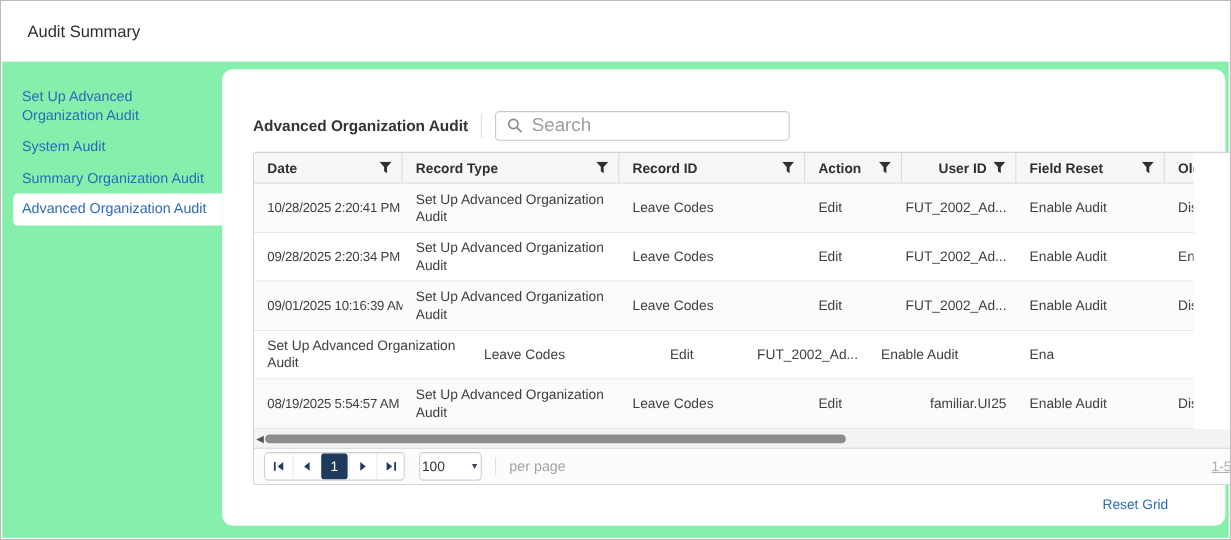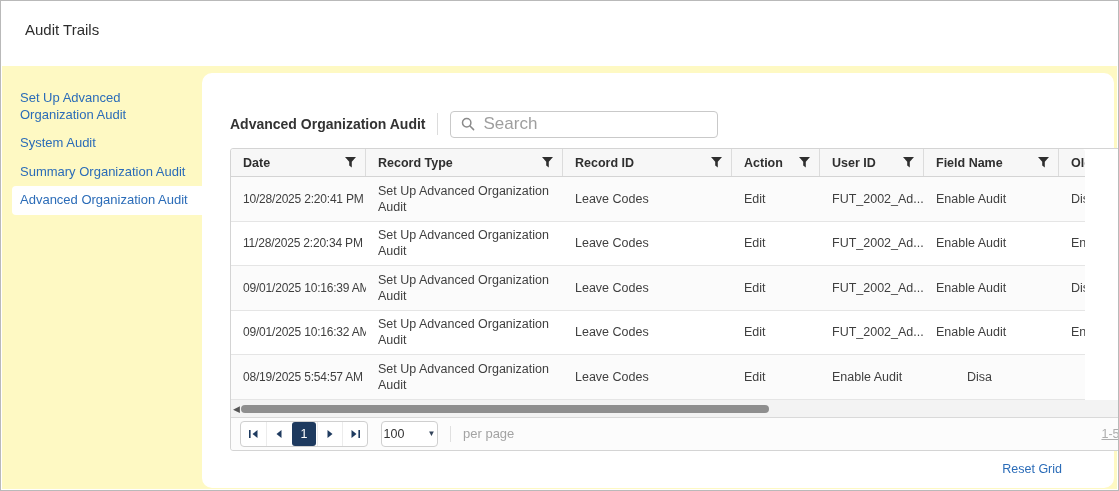--- a/index.html
+++ b/index.html
@@ -13,22 +13,21 @@
     border:1px solid #b9b9b9; background:#fff; overflow:hidden;
   }
   
   .topbar { height:55px; background:#fff; }
   .page-title {
     padding:20px 0 0 24px; font-size:15px; font-weight:500; color:#2d2d2d;
   }
   
   .content {
     position:absolute; left:1px; top:55px; right:1px; bottom:1px;
-    background:#fef9c3;
-    margin-top:10px;
+    background:#86efac;
   }
   
   .sidebar { position:absolute; left:0; top:0; width:200px; padding-top:18px; }
   .side-item {
     padding:6px 10px 6px 18px; font-size:13px; line-height:16.5px;
     color:#2b6cb8; cursor:pointer;
   }
   .side-item.selected {
     background:#fff; margin-left:10px; padding-left:8px;
     border-radius:4px 0 0 4px;
@@ -60,21 +59,21 @@
   }
   .hscroll-clip { overflow:hidden; width:854px; border-radius:3px 3px 0 0; }
   .grid-header { display:flex; width:948px; height:28px; background:#f7f7f7; border-bottom:1px solid #d4d4d4; }
   .hcol {
     display:flex; align-items:center; justify-content:space-between;
     padding:0 9px 0 12px; border-right:1px solid #dcdcdc;
     font-size:12.5px; font-weight:bold; color:#2f2f2f;
   }
   .hcol:last-child { border-right:none; }
   .c0{width:135px;} .c1{width:197px;} .c2{width:169px;} .c3{width:88px;justify-content:space-between;}
-  .c4{width:104px;} .c5{width:135px;} .c6{width:120px;}
+  .c4{width:104px;justify-content:flex-end;} .c5{width:135px;} .c6{width:120px;}
   .funnel { flex:0 0 auto; margin-left:6px; cursor:pointer; }
   .grid-row { display:flex; width:948px; height:44.5px; border-bottom:1px solid #e5e5e5; background:#fff; }
   .grid-row:nth-child(even) { background:#fbfbfb; }
   .cell {
     display:flex; align-items:center; padding:5px 9px 5px 12px;
     font-size:12.5px; color:#3f3f3f; line-height:16px; overflow:hidden;
   }
   .cell.nowrap { white-space:nowrap; }
   .cell.date { font-size:12px; letter-spacing:-0.2px; white-space:nowrap; }
   
@@ -121,21 +120,21 @@
   .reset-link {
     position:absolute; right:52px; top:389px; font-size:12.5px; color:#2b6cb8; cursor:pointer;
   }
 </style>
 </head>
 <body>
 
 <div class="page">
 
   <div class="topbar">
-    <div class="page-title">Audit Trails</div>
+    <div class="page-title">Audit Summary</div>
   </div>
 
   <div class="content">
 
     <div class="sidebar">
       <div class="side-item">Set Up Advanced Organization Audit</div>
       <div class="side-item">System Audit</div>
       <div class="side-item">Summary Organization Audit</div>
       <div class="side-item selected">Advanced Organization Audit</div>
     </div>
@@ -182,21 +181,21 @@
                   <path d="M0 0h11L6.8 4.8V10.5L4.2 8.6V4.8L0 0z" fill="#2f2f2f"></path>
                 </svg>
             </div>
             <div class="hcol c4">
               <span>User ID</span>
               <svg class="funnel" width="11" height="11" viewBox="0 0 11 11">
                   <path d="M0 0h11L6.8 4.8V10.5L4.2 8.6V4.8L0 0z" fill="#2f2f2f"></path>
                 </svg>
             </div>
             <div class="hcol c5">
-              <span>Field Name</span>
+              <span>Field Reset</span>
               <svg class="funnel" width="11" height="11" viewBox="0 0 11 11">
                   <path d="M0 0h11L6.8 4.8V10.5L4.2 8.6V4.8L0 0z" fill="#2f2f2f"></path>
                 </svg>
             </div>
             <div class="hcol c6">
               <span>Old</span>
 
             </div>
           </div>
 
@@ -204,54 +203,54 @@
             <div class="cell date c0">10/28/2025 2:20:41 PM</div>
             <div class="cell c1">Set Up Advanced Organization Audit</div>
             <div class="cell c2">Leave Codes</div>
             <div class="cell c3">Edit</div>
             <div class="cell nowrap c4">FUT_2002_Ad...</div>
             <div class="cell c5">Enable Audit</div>
             <div class="cell nowrap c6">Disa</div>
           </div>
 
           <div class="grid-row">
-            <div class="cell date c0">11/28/2025 2:20:34 PM</div>
+            <div class="cell date c0">09/28/2025 2:20:34 PM</div>
             <div class="cell c1">Set Up Advanced Organization Audit</div>
             <div class="cell c2">Leave Codes</div>
             <div class="cell c3">Edit</div>
             <div class="cell nowrap c4">FUT_2002_Ad...</div>
             <div class="cell c5">Enable Audit</div>
             <div class="cell nowrap c6">Ena</div>
           </div>
 
           <div class="grid-row">
             <div class="cell date c0">09/01/2025 10:16:39 AM</div>
             <div class="cell c1">Set Up Advanced Organization Audit</div>
             <div class="cell c2">Leave Codes</div>
             <div class="cell c3">Edit</div>
             <div class="cell nowrap c4">FUT_2002_Ad...</div>
             <div class="cell c5">Enable Audit</div>
             <div class="cell nowrap c6">Disa</div>
           </div>
 
           <div class="grid-row">
-            <div class="cell date c0">09/01/2025 10:16:32 AM</div>
             <div class="cell c1">Set Up Advanced Organization Audit</div>
             <div class="cell c2">Leave Codes</div>
             <div class="cell c3">Edit</div>
             <div class="cell nowrap c4">FUT_2002_Ad...</div>
             <div class="cell c5">Enable Audit</div>
             <div class="cell nowrap c6">Ena</div>
           </div>
 
           <div class="grid-row">
             <div class="cell date c0">08/19/2025 5:54:57 AM</div>
             <div class="cell c1">Set Up Advanced Organization Audit</div>
             <div class="cell c2">Leave Codes</div>
             <div class="cell c3">Edit</div>
+            <div class="cell nowrap c4">familiar.UI25</div>
             <div class="cell c5">Enable Audit</div>
             <div class="cell nowrap c6">Disa</div>
           </div>
 
         </div>
 
         <div class="scroll-strip">
           <span class="scroll-arrow left">◀</span>
           <div class="scroll-thumb"></div>
           <span class="scroll-arrow right">▶</span>

